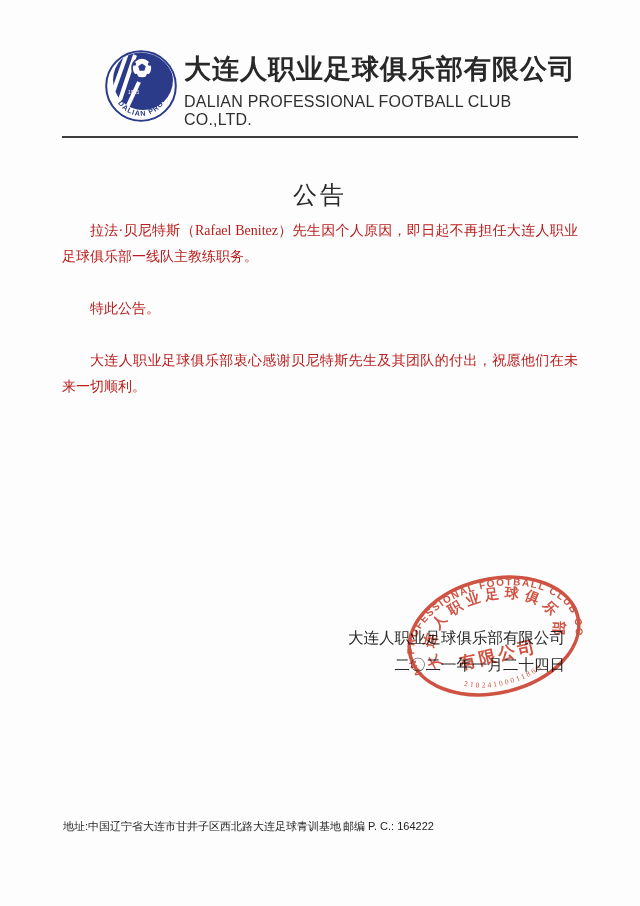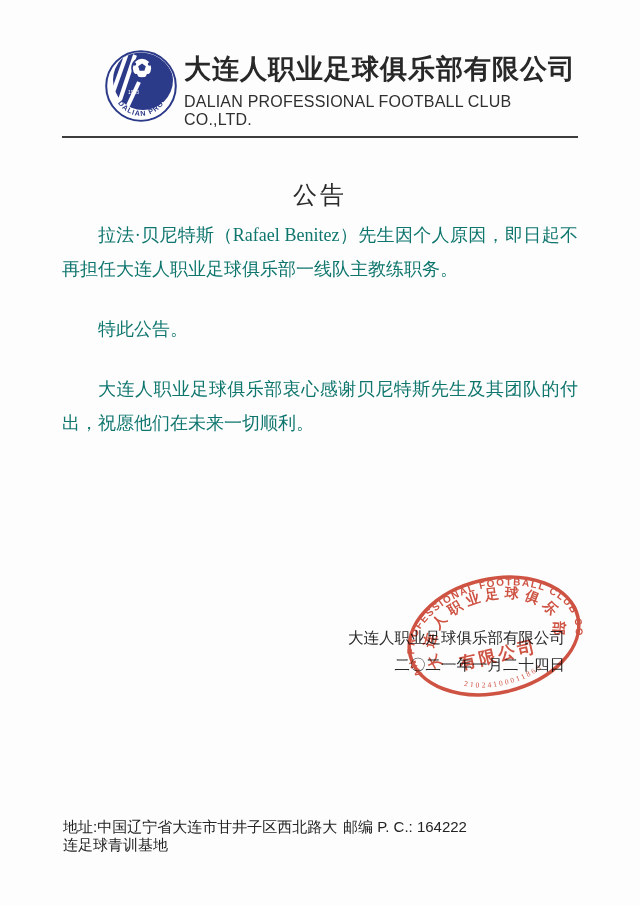--- a/index.html
+++ b/index.html
@@ -12,32 +12,32 @@
   .letterhead{position:absolute;top:46px;left:62px;right:62px;height:86px;}
   .crest{position:absolute;left:41px;top:2px;width:76px;height:76px;}
   .titles{position:absolute;left:122px;top:4px;font-family:"Liberation Sans","DejaVu Sans",sans-serif;}
   .title-zh{font-size:27px;font-weight:600;letter-spacing:1px;color:#282828;line-height:38px;}
   .title-en{font-size:16px;font-weight:400;letter-spacing:.2px;color:#2f2f2f;margin-top:5px;}
   .rule{position:absolute;top:136px;left:62px;right:62px;border-top:2px solid #3d3d3d;}
   
   .doc-title{position:absolute;top:163px;left:0;width:100%;text-align:center;
     font-size:24px;letter-spacing:3px;color:#2b2b2b;margin-top:16px;}
   .body-text{position:absolute;top:218px;left:62px;width:516px;
-    font-size:18px;line-height:34px;text-align:justify;color:#0f766e;}
+    font-size:14px;line-height:26px;text-align:justify;color:#b91c1c;}
   .body-text p{margin:0 0 26px 0;text-indent:2em;}
   
   .sig{position:absolute;top:624px;right:75px;text-align:right;
     font-size:15.5px;line-height:27px;color:#2a2a2a;}
   .stamp{position:absolute;left:399px;top:570px;width:190px;height:132px;
     transform:rotate(-13deg);mix-blend-mode:multiply;opacity:.93;}
   .stamp text{fill:#cd4634;}
   
   .footer{position:absolute;left:63px;top:818px;width:516px;
     font-family:"Liberation Sans","DejaVu Sans",sans-serif;
-    font-size:15px;line-height:17.5px;color:#232323;
+    font-size:11px;line-height:17.5px;color:#232323;
     display:grid;grid-template-columns:280px auto;}
   .crest text{font-family:"Liberation Sans","DejaVu Sans",sans-serif;}
   .stamp .ring{font-family:"Liberation Sans","DejaVu Sans",sans-serif;font-weight:700;}
 </style>
 </head>
 <body>
 
 <div class="page">
 
   <div class="letterhead">

